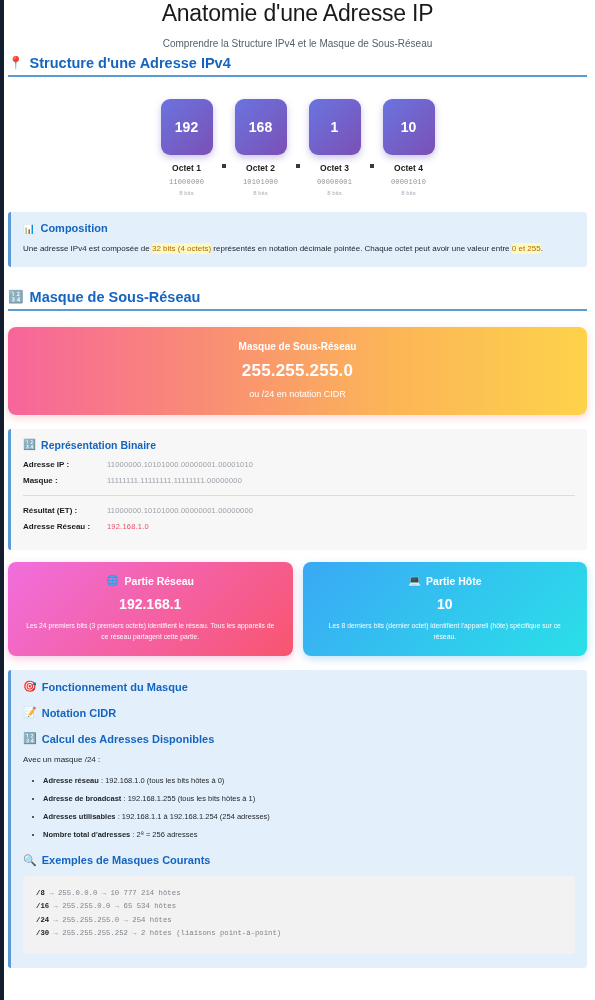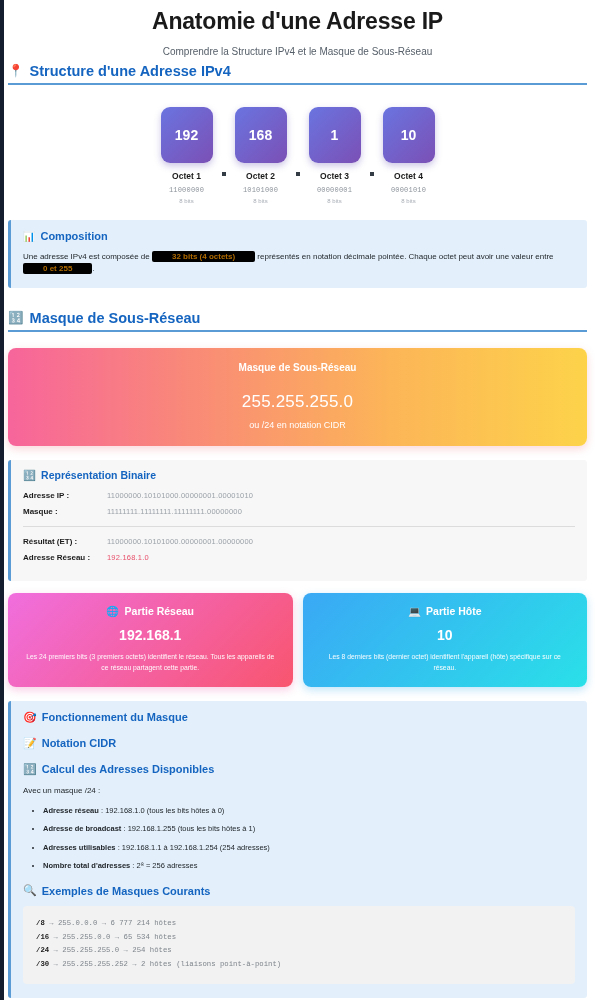--- a/index.html
+++ b/index.html
@@ -16,23 +16,22 @@
     background: #ffffff;
     padding: 0 0 0 0;
     position: relative;
     overflow: hidden;
   }
 
   
   .doc-title {
     text-align: center;
     font-size: 23px;
-    font-weight: bold;
+    font-weight: normal;
     color: #1a1a1a;
-    padding-top: 8px;
     letter-spacing: -0.2px;
   }
   .doc-subtitle {
     text-align: center;
     font-size: 10px;
     color: #555e68;
     margin-top: 11px;
   }
 
   
@@ -122,39 +121,39 @@
     color: #1565c0;
     margin-bottom: 9px;
   }
   .callout-title .emo { font-size: 10px; }
   .callout p {
     font-size: 8px;
     color: #22272c;
     line-height: 1.55;
   }
   .hl {
-    background: #000000;
+    background: #fef9c3;
     color: #b06b00;
-    font-weight: bold;
-    padding: 1px 20px;
+    font-weight: normal;
+    padding: 1px 0;
     border-radius: 2px;
   }
 
   
   .mask-banner {
     margin: 16px 8px 0 8px;
     border-radius: 8px;
     background: linear-gradient(90deg, #f7659b 0%, #f98a77 32%, #fcb557 66%, #fdd34a 100%);
     color: #fff;
     text-align: center;
     padding: 14px 0 16px 0;
     box-shadow: 0 3px 9px rgba(240,130,140,0.32);
   }
   .mask-banner .mb-label { font-size: 10px; font-weight: bold; }
-  .mask-banner .mb-value { font-size: 17px; font-weight: normal; margin-top: 19px; letter-spacing: 0.2px; }
+  .mask-banner .mb-value { font-size: 17px; font-weight: bold; margin-top: 9px; letter-spacing: 0.2px; }
   .mask-banner .mb-cidr { font-size: 9px; margin-top: 8px; }
 
   
   .bin-card {
     margin: 14px 8px 0 8px;
     background: #f7f7f7;
     border-left: 3px solid #5b9bd5;
     border-radius: 3px;
     padding: 9px 12px 12px 12px;
   }
@@ -372,20 +371,20 @@
       <li><b>Adresse de broadcast</b><span> : 192.168.1.255 (tous les bits hôtes à 1)</span></li>
       <li><b>Adresses utilisables</b><span> : 192.168.1.1 à 192.168.1.254 (254 adresses)</span></li>
       <li><b>Nombre total d'adresses</b><span> : 2⁸ = 256 adresses</span></li>
     </ul>
 
     <div class="sub-title mt">
       <span class="emo">🔍</span>
       <span>Exemples de Masques Courants</span>
     </div>
     <div class="codeblock">
-      <div><b>/8</b><span>  → 255.0.0.0 → 6 777 214 hôtes</span></div>
+      <div><b>/8</b><span>  → 255.0.0.0 → 10 777 214 hôtes</span></div>
       <div><b>/16</b><span> → 255.255.0.0 → 65 534 hôtes</span></div>
       <div><b>/24</b><span> → 255.255.255.0 → 254 hôtes</span></div>
       <div><b>/30</b><span> → 255.255.255.252 → 2 hôtes (liaisons point-à-point)</span></div>
     </div>
   </div>
 
 </div>
 
 </body></html>

